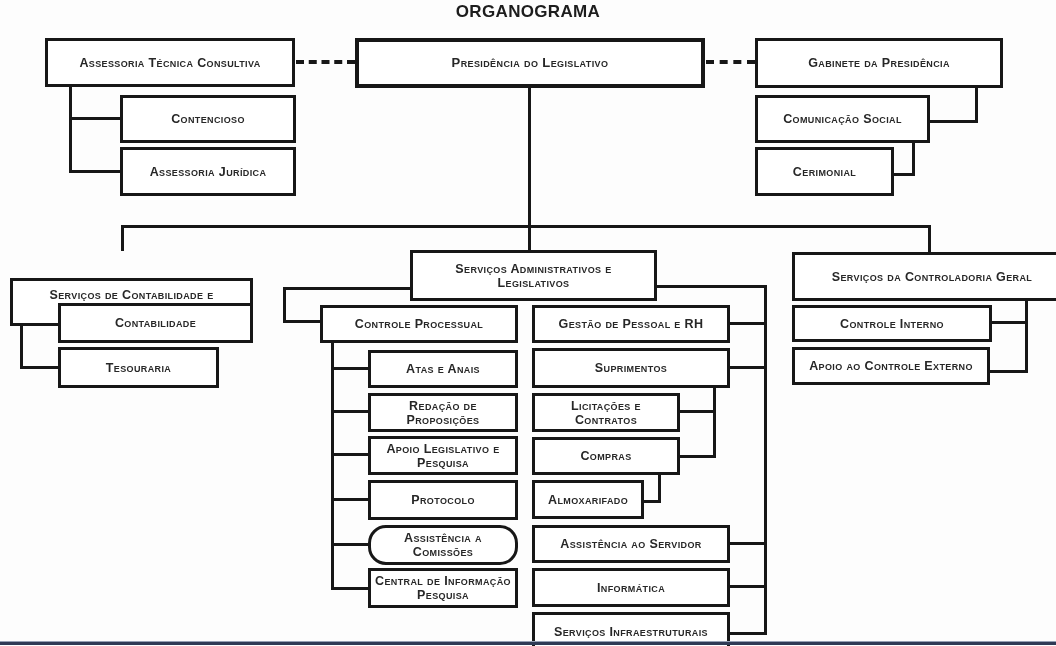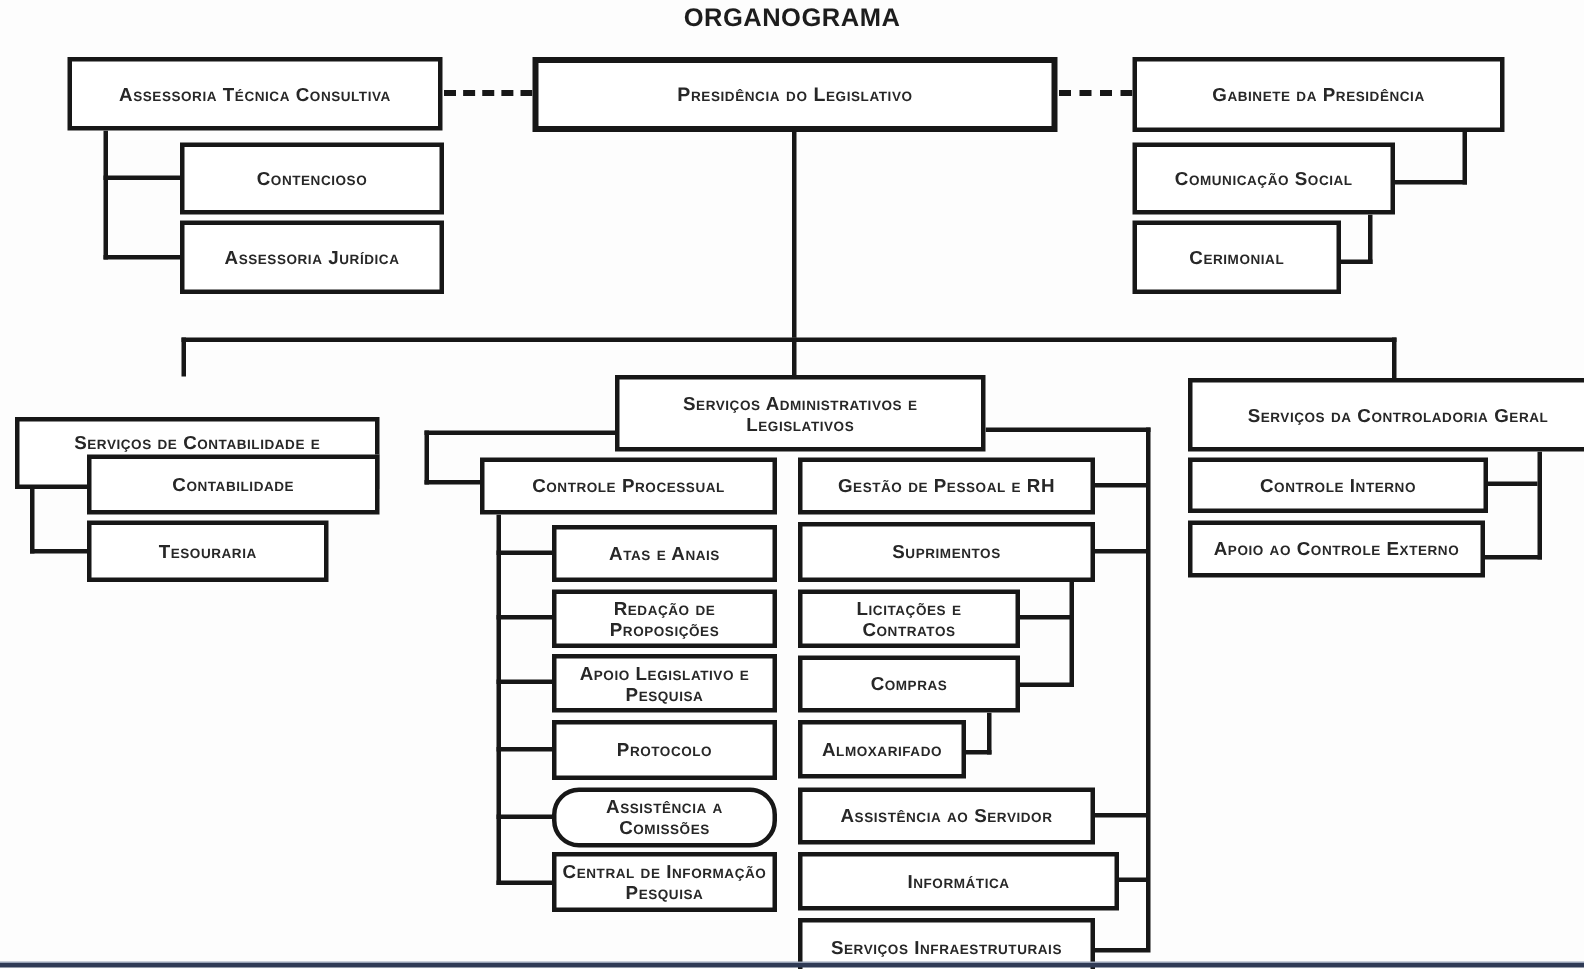--- a/index.html
+++ b/index.html
@@ -119,21 +119,21 @@
 Comissões</div>
   <div class="node" style="left:368px;top:568px;width:150px;height:40px;">Central de Informação
 Pesquisa</div>
 
   <div class="node" style="left:532px;top:305px;width:198px;height:38px;">Gestão de Pessoal e RH</div>
   <div class="node" style="left:532px;top:348px;width:198px;height:40px;">Suprimentos</div>
   <div class="node" style="left:532px;top:393px;width:148px;height:39px;">Licitações e Contratos</div>
   <div class="node" style="left:532px;top:437px;width:148px;height:38px;">Compras</div>
   <div class="node" style="left:532px;top:480px;width:112px;height:39px;">Almoxarifado</div>
   <div class="node" style="left:532px;top:525px;width:198px;height:38px;">Assistência ao Servidor</div>
-  <div class="node" style="left:532px;top:568px;width:214px;height:39px;">Informática</div>
+  <div class="node" style="left:532px;top:568px;width:198px;height:39px;">Informática</div>
   <div class="node" style="left:532px;top:612px;width:198px;height:40px;">Serviços Infraestruturais</div>
 
   <div class="node" style="left:792px;top:252px;width:280px;height:49px;">Serviços da Controladoria Geral</div>
   <div class="node" style="left:792px;top:305px;width:200px;height:37px;">Controle Interno</div>
   <div class="node" style="left:792px;top:347px;width:198px;height:38px;">Apoio ao Controle Externo</div>
 
   <div class="bottom-rule"></div>
 </div>
 
 </body></html>

